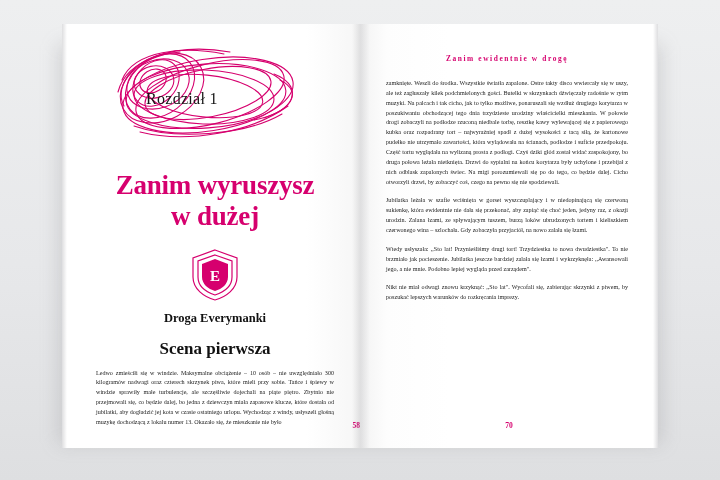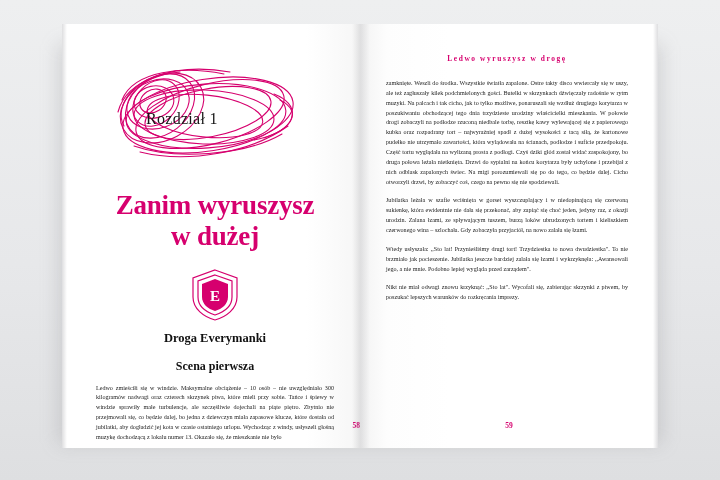--- a/index.html
+++ b/index.html
@@ -41,21 +41,21 @@
   }
   .page {
     position: relative;
     width: 298px;
     height: 424px;
     background: #ffffff;
     box-sizing: border-box;
     overflow: hidden;
   }
   .page.left {
-    padding: 34px 26px 22px 34px;
+    padding: 14px 26px 22px 34px;
     background: linear-gradient(90deg, #ffffff 0%, #ffffff 82%, #f6f6f6 100%);
   }
   .page.right {
     padding: 30px 30px 22px 26px;
     background: linear-gradient(90deg, #f3f3f3 0%, #fdfdfd 9%, #ffffff 30%, #ffffff 100%);
   }
   
   .gutter {
     position: absolute;
     left: 290px;
@@ -121,21 +121,21 @@
   .subtitle-1 {
     font-family: "Liberation Serif", serif;
     font-weight: bold;
     font-size: 12.5px;
     color: #111;
     margin-bottom: 13px;
   }
   .subtitle-2 {
     font-family: "Liberation Serif", serif;
     font-weight: bold;
-    font-size: 12px;
+    font-size: 17px;
     color: #111;
   }
   .body-text {
     margin-top: 10px;
     font-family: "Liberation Serif", serif;
     font-size: 6.1px;
     line-height: 1.62;
     color: #1b1b1b;
     text-align: justify;
     hyphens: auto;
@@ -226,27 +226,27 @@
       <div class="body-text">
         <p>Ledwo zmieściłi się w windzie. Maksymalne obciążenie – 10 osób – nie uwzględniało 300 kilogramów nadwagi oraz czterech skrzynek piwa, które mieli przy sobie. Tańce i śpiewy w windzie sprawiły małe turbulencje, ale szczęśliwie dojechali na piąte piętro. Zbytnio nie przejmowali się, co będzie dalej, bo jedna z dziewczyn miała zapasowe klucze, które dostała od jubilatki, aby dogładzić jej kota w czasie ostatniego urlopu. Wychodząc z windy, usłyszeli głośną muzykę dochodzącą z lokalu numer 13. Okazało się, że mieszkanie nie było</p>
       </div>
 
       <div class="folio left-f">58</div>
     </div>
 
     <div class="page right">
       <div class="page-edge-right"></div>
 
-      <div class="running-head">Ledwo wyruszysz w drogę</div>
+      <div class="running-head">Zanim ewidentnie w drogę</div>
 
       <div class="body-text" style="margin-top:0">
         <p>zamknięte. Weszli do środka. Wszystkie światła zapalone. Ostre takty disco wwiercały się w uszy, ale też zagłuszały kilek podchmielonych gości. Butelki w skrzynkach dźwięczały radośnie w rytm muzyki. Na palcach i tak cicho, jak to tylko możliwe, ponaruszali się wzdłuż drugiego korytarza w poszukiwaniu obchodzącej tego dnia trzydzieste urodziny właścicielki mieszkania. W połowie drogi zobaczyli na podłodze rzuconą niedbale torbę, resztkę kawy wylewającej się z papierowego kubka oraz rozpadrany tort – najwyraźniej spadł z dużej wysokości z tacą siłą, że kartonowe pudełko nie utrzymało zawartości, która wylądowała na ścianach, podłodze i suficie przedpokoju. Część tortu wygłądała na wylizaną prosta z podłogi. Czyś dziki głód został widać zaspokojony, bo druga połowa leżała nietknięta. Drzwi do sypialni na końcu korytarza były uchylone i przebijał z nich odblask zapalonych świec. Na migi porozumiewali się po do tego, co będzie dalej. Cicho otworzyli drzwi, by zobaczyć coś, czego na pewno się nie spodziewali.</p>
         <p style="margin-top:9px">Jubilatka leżała w szafie wciśnięta w gorset wyszczuplający i w niedopinającą się czerwoną sukienkę, która ewidentnie nie dała się przekonać, aby zapiąć się choć jeden, jedyny raz, z okazji urodzin. Zalana łzami, ze spływającym tuszem, burzą loków ubrudzonych tortem i kieliszkiem czerwonego wina – szlochała. Gdy zobaczyła przyjaciół, na nowo zalała się łzami.</p>
         <p style="margin-top:9px">Wtedy usłyszała: ,,Sto lat! Przynieśliśmy drugi tort! Trzydziestka to nowa dwudziestka". To nie brzmiało jak pocieszenie. Jubilatka jeszcze bardziej zalała się łzami i wykrzyknęła: ,,Awansowali jego, a nie mnie. Podobno lepiej wygląda przed zarządem".</p>
         <p style="margin-top:9px">Nikt nie miał odwagi znowu krzyknąć: ,,Sto lat". Wycofali się, zabierając skrzynki z piwem, by poszukać lepszych warunków do rozkręcania imprezy.</p>
       </div>
 
-      <div class="folio right-f">59</div>
+      <div class="folio right-f">70</div>
     </div>
 
     <div class="gutter"></div>
   </div>
 </div>
 
 </body></html>

